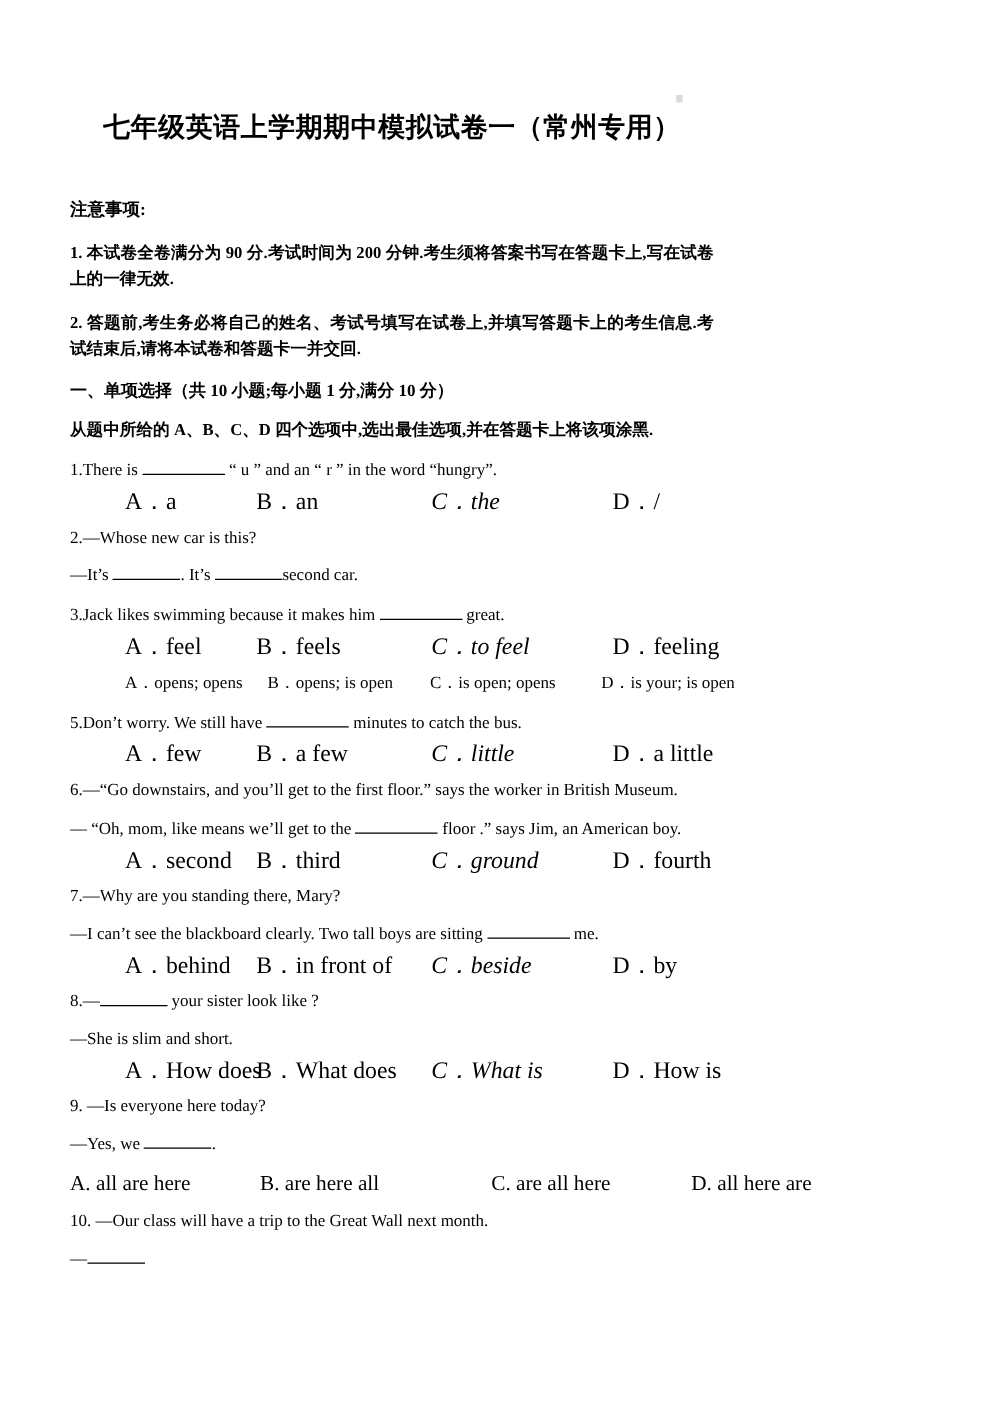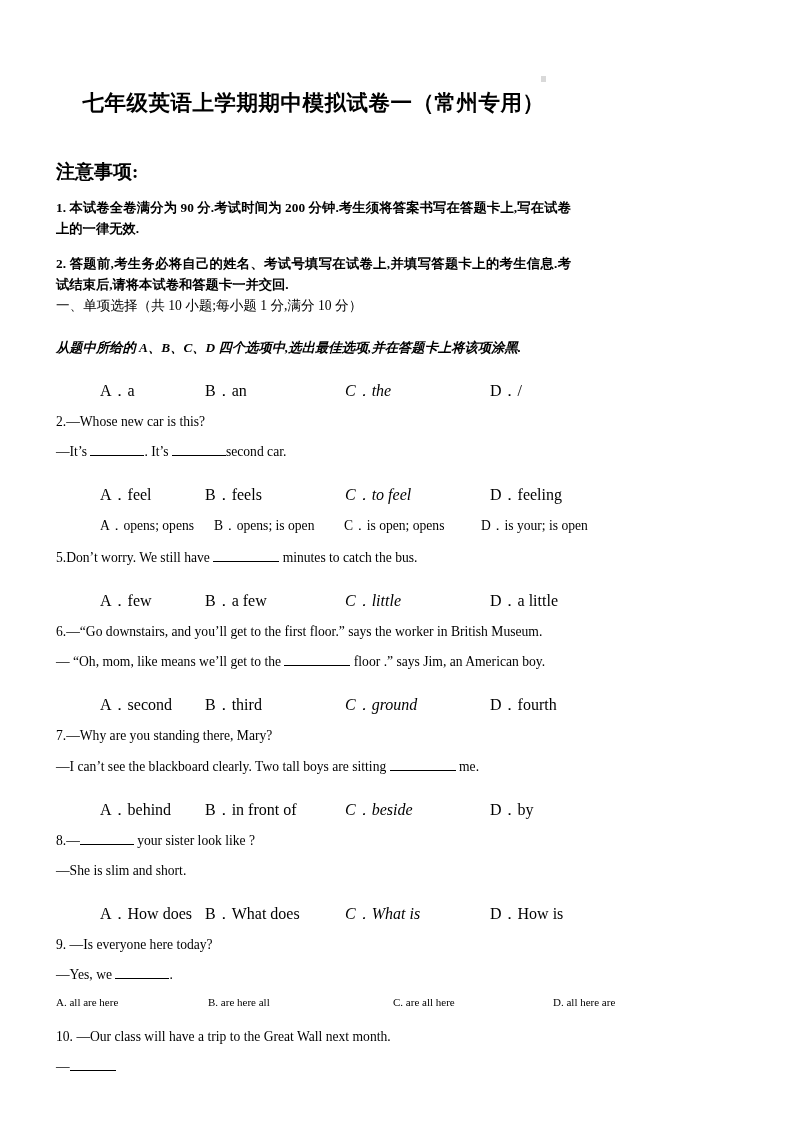--- a/index.html
+++ b/index.html
@@ -36,58 +36,58 @@
     padding-top: 90px;
     text-align: center;
     font-family: "DejaVu Serif", "Liberation Serif", serif;
     font-size: 21.5px;
     font-weight: bold;
     letter-spacing: 0.5px;
     line-height: 1.25;
   }
   .notes-head {
     margin-top: 44px;
-    font-size: 19px;
+    font-size: 14px;
     font-weight: bold;
     line-height: 1.2;
   }
   .note {
     margin-top: 13px;
     font-size: 13.3px;
     font-weight: bold;
     line-height: 1.62;
     text-align: justify;
   }
   .section-head {
-    font-size: 13.6px;
-    font-weight: normal;
+    margin-top: 13px;
+    font-size: 13.6px;
+    font-weight: bold;
     line-height: 1.5;
   }
   .section-sub {
-    margin-top: 22px;
+    margin-top: 11px;
     font-size: 13.3px;
     font-weight: bold;
     line-height: 1.5;
-    font-style: italic;
   }
   .q {
     margin-top: 11px;
   }
   .q-line {
     font-size: 13.6px;
     line-height: 1.55;
     margin-top: 9px;
     white-space: pre-wrap;
   }
   .q-line:first-child { margin-top: 0; }
 
   
   .opts {
-    margin-top: 21px;
-    font-size: 16px;
+    margin-top: 1px;
+    font-size: 19px;
     line-height: 1.55;
     position: relative;
     height: 21px;
   }
   .opts .opt {
     position: absolute;
     top: 0;
     white-space: pre;
   }
   .opts .opt.a { left: 44px; }
@@ -117,21 +117,21 @@
   }
   .opts-flow .opt { position: absolute; top: 0; white-space: pre; }
   .opts-flow .opt.a { left: 44px; }
   .opts-flow .opt.b { left: 158px; }
   .opts-flow .opt.c { left: 288px; }
   .opts-flow .opt.d { left: 425px; }
 
   
   .opts-plain {
     margin-top: 9px;
-    font-size: 11px;
+    font-size: 17px;
     line-height: 1.55;
     position: relative;
     height: 21px;
   }
   .opts-plain .opt { position: absolute; top: 0; white-space: pre; }
   .opts-plain .opt.a { left: 0px; }
   .opts-plain .opt.b { left: 152px; }
   .opts-plain .opt.c { left: 337px; }
   .opts-plain .opt.d { left: 497px; text-align: center; }
 
@@ -156,34 +156,36 @@
 
   <div class="notes-head">注意事项:</div>
 
   <div class="note">1. 本试卷全卷满分为 90 分.考试时间为 200 分钟.考生须将答案书写在答题卡上,写在试卷上的一律无效.</div>
   <div class="note">2. 答题前,考生务必将自己的姓名、考试号填写在试卷上,并填写答题卡上的考生信息.考试结束后,请将本试卷和答题卡一并交回.</div>
 
   <div class="section-head">一、单项选择（共 10 小题;每小题 1 分,满分 10 分）</div>
   <div class="section-sub">从题中所给的 A、B、C、D 四个选项中,选出最佳选项,并在答题卡上将该项涂黑.</div>
 
   <div class="q">
+    <div class="q-line"><span>1.There is </span><span class="blank w-long"></span><span> “ u ” and an “ r ” in the word “hungry”.</span></div>
     <div class="opts">
       <span class="opt a">A．a</span>
       <span class="opt b">B．an</span>
       <span class="opt c">C．the</span>
       <span class="opt d">D．/</span>
     </div>
   </div>
 
   <div class="q">
     <div class="q-line">2.—Whose new car is this?</div>
     <div class="q-line"><span>—It’s </span><span class="blank w-short"></span><span>. It’s </span><span class="blank w-short"></span><span>second car.</span></div>
   </div>
 
   <div class="q">
+    <div class="q-line"><span>3.Jack likes swimming because it makes him </span><span class="blank w-long"></span><span> great.</span></div>
     <div class="opts">
       <span class="opt a">A．feel</span>
       <span class="opt b">B．feels</span>
       <span class="opt c">C．to feel</span>
       <span class="opt d">D．feeling</span>
     </div>
   </div>
 
   <div class="q">
     <div class="opts-flow">

